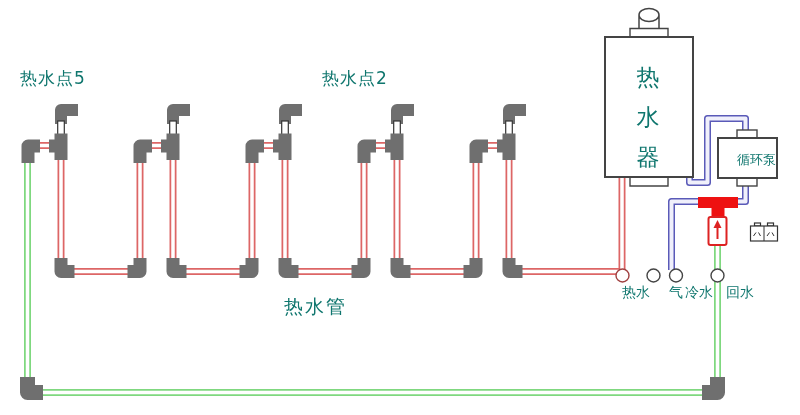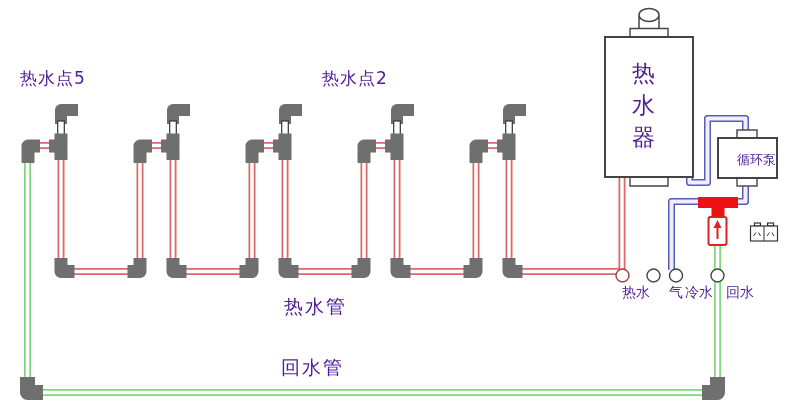--- a/index.html
+++ b/index.html
@@ -1,21 +1,21 @@
 <!DOCTYPE html>
 <html style="--hot-pipe: #dd6666; --return-pipe: #7fd87f; --cold-pipe: #5a5ab8; --fitting-gray: #6f6f6f; --tee-red: #ee1111; --outline: #444444;"><head>
 <meta charset="utf-8">
 <style>
   :root{
     --hot-pipe:#dd6666; --return-pipe:#7fd87f; --cold-pipe:#5a5ab8;
     --fitting-gray:#6f6f6f; --tee-red:#ee1111; --outline:#444444;
   }
   html,body{margin:0;padding:0;background:#fff;}
   #stage{position:relative;width:800px;height:415px;background:#ffffff;overflow:hidden;
-         font-family:"DejaVu Sans","Liberation Sans",sans-serif;color:#4c1d95;border-radius:23px;}
+         font-family:"DejaVu Sans","Liberation Sans",sans-serif;color:#0f766e;border-radius:23px;}
   #pipes{position:absolute;left:0;top:0;}
   
   .pOut{fill:none;stroke-width:7;stroke-linejoin:round;stroke-linecap:butt;}
   .pIn{fill:none;stroke-width:3.5;stroke:#ffffff;stroke-linejoin:round;stroke-linecap:butt;}
   .pInB{fill:none;stroke-width:4;stroke:#f0f0fb;stroke-linejoin:round;stroke-linecap:butt;}
   .hot{stroke:var(--hot-pipe);}
   .ret{stroke:var(--return-pipe);}
   .cold{stroke:var(--cold-pipe);}
   .fit{fill:none;stroke:var(--fitting-gray);stroke-linejoin:round;stroke-linecap:butt;}
   .f13{stroke-width:13;}
@@ -30,21 +30,21 @@
   .valveTip{fill:#dd2222;stroke:none;}
   .circ{fill:#fff;stroke:var(--outline);stroke-width:1.4;}
   .circHot{fill:#fff;stroke:#a04040;stroke-width:1.4;}
   .sock{fill:#fff;stroke:#333;stroke-width:1.2;}
   .sockMark{fill:none;stroke:#333;stroke-width:1;}
   
   .lbl{position:absolute;white-space:nowrap;z-index:3;}
   .pointLbl{font-size:17px;letter-spacing:1px;}
   .bigLbl{font-size:19px;letter-spacing:2px;}
   .portLbl{font-size:14px;margin-left:23px;}
-  #heaterLbl{width:32px;font-size:23px;line-height:32px;word-break:break-all;text-align:left;white-space:normal;}
+  #heaterLbl{width:32px;font-size:23px;line-height:40px;word-break:break-all;text-align:center;white-space:normal;}
   #pumpLbl{width:57px;text-align:right;font-size:13px;}
 </style>
 </head>
 <body>
 
 <div id="stage">
 
   <svg id="pipes" width="800" height="415" viewBox="0 0 800 415">
     <defs>
 
@@ -135,20 +135,19 @@
     </g>
   </svg>
 
   <div class="lbl pointLbl" style="left:20px;top:67px">热水点5</div>
   <div class="lbl pointLbl" style="left:322px;top:67px">热水点2</div>
 
   <div class="lbl" id="heaterLbl" style="left:632px;top:57px">热水器</div>
   <div class="lbl" id="pumpLbl" style="left:719px;top:151px">循环泵</div>
 
   <div class="lbl bigLbl" style="left:284px;top:294px">热水管</div>
-  <div class="lbl bigLbl" style="left:281px;top:355px">回水管</div>
 
   <div class="lbl portLbl" style="left:599px;top:284px">热水</div>
   <div class="lbl portLbl" style="left:646px;top:284px">气</div>
   <div class="lbl portLbl" style="left:662px;top:284px">冷水</div>
   <div class="lbl portLbl" style="left:703px;top:284px">回水</div>
 
 </div>
 
 </body></html>

